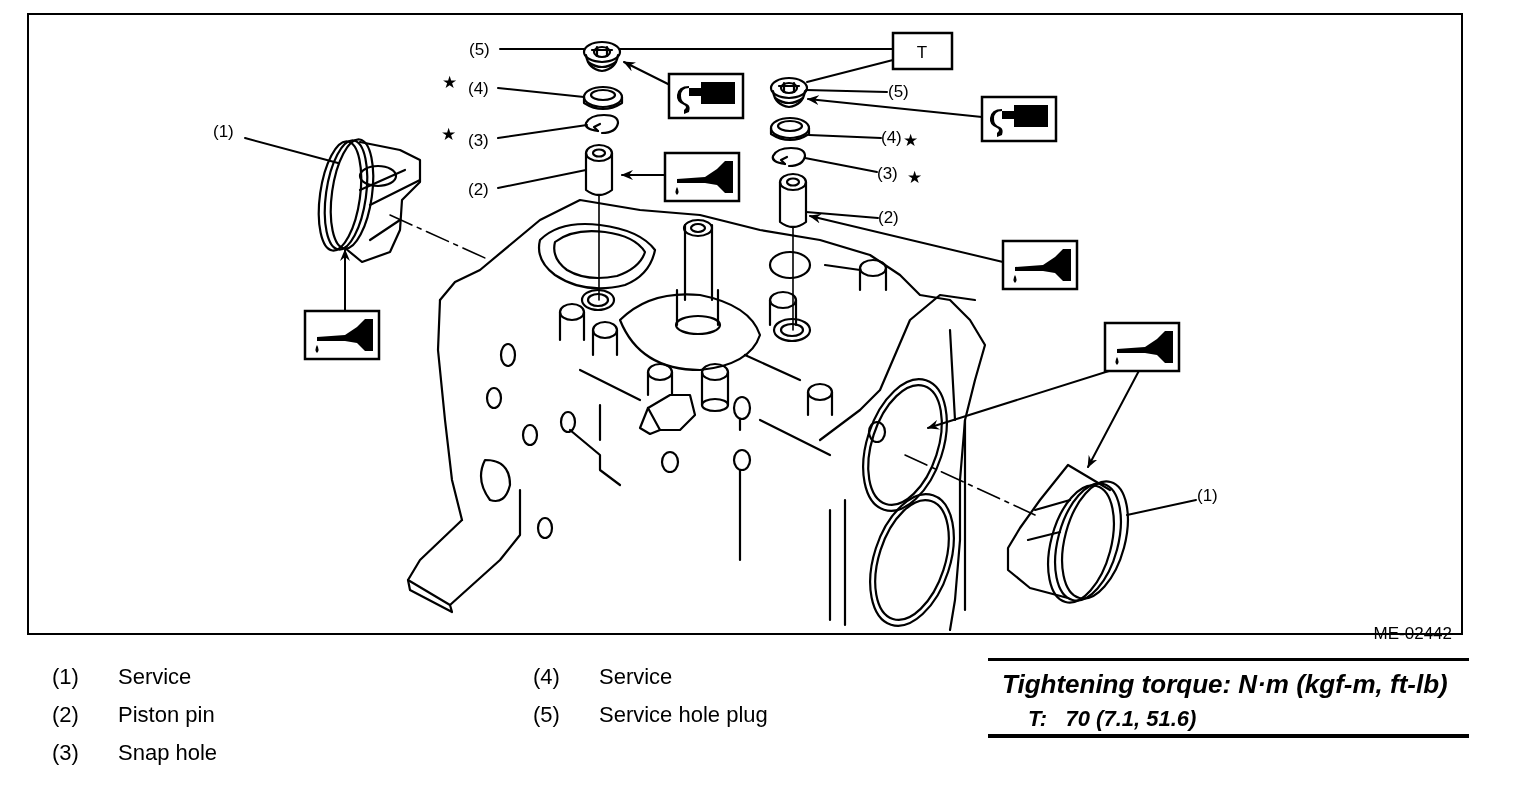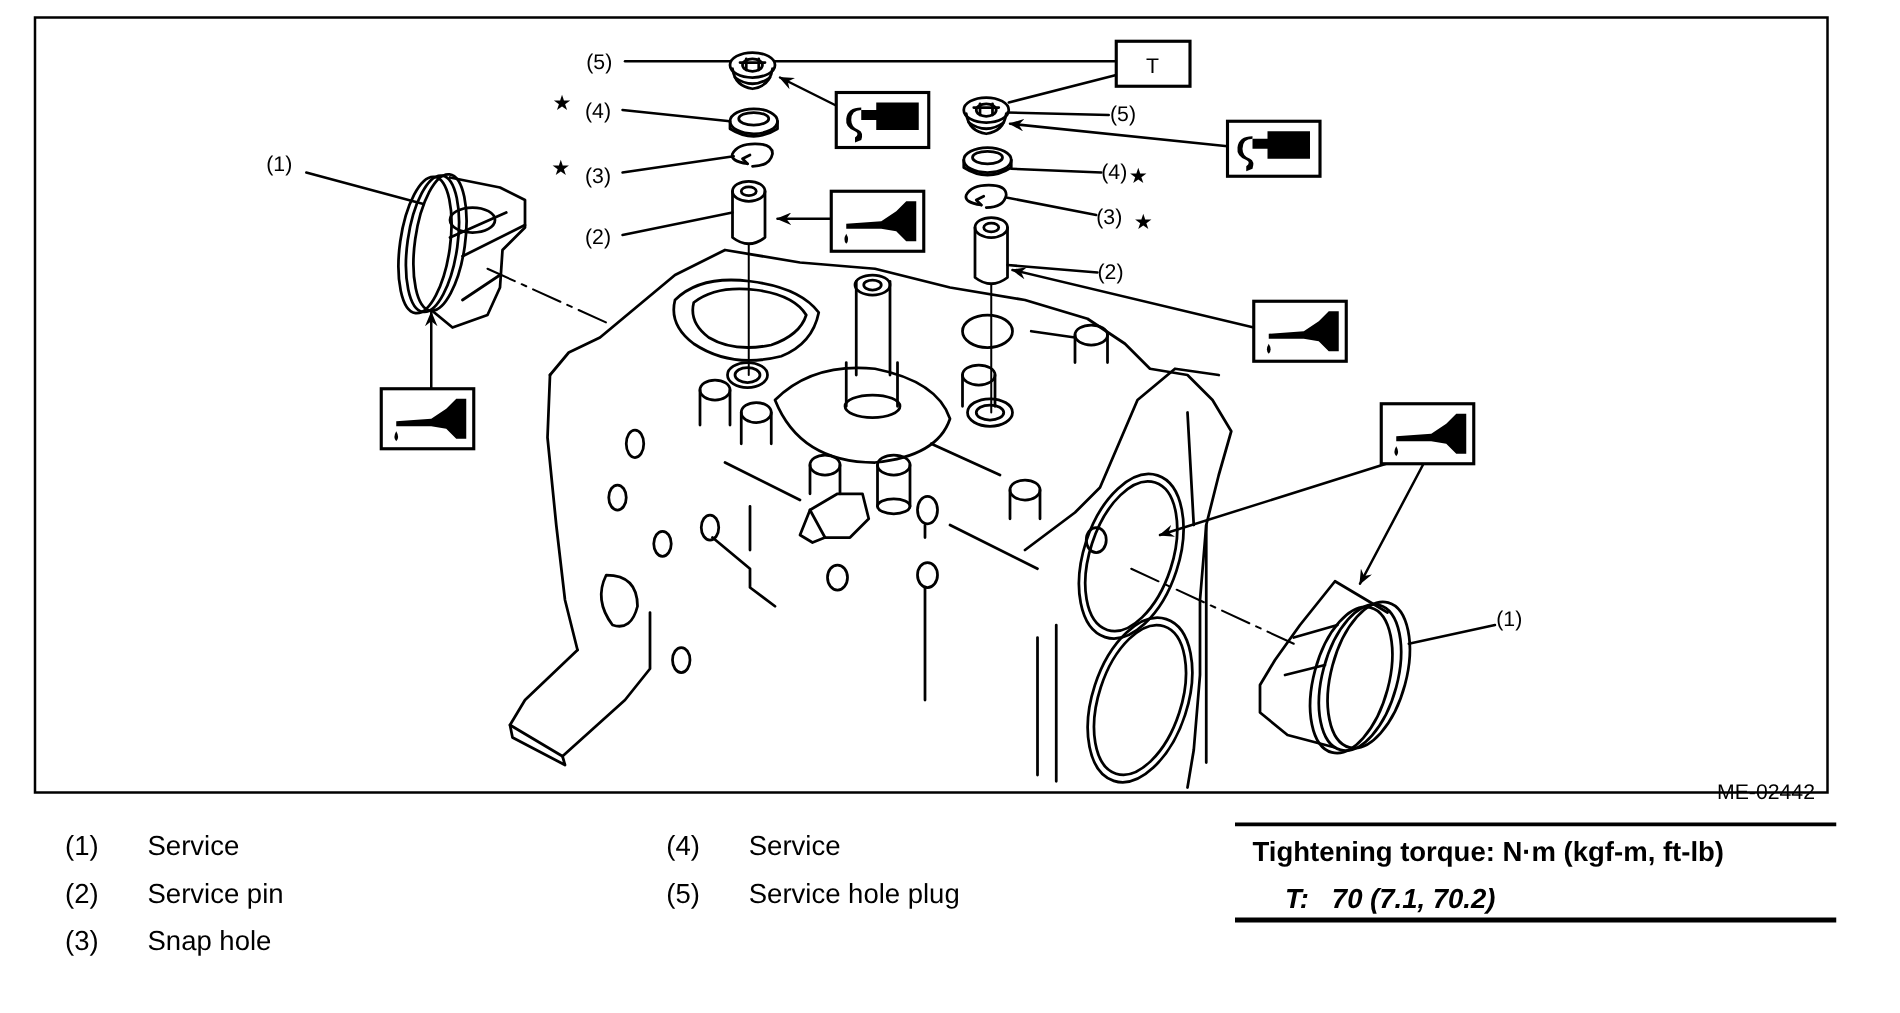--- a/index.html
+++ b/index.html
@@ -8,21 +8,21 @@
   .figure-frame { position: absolute; left: 27px; top: 13px; width: 1436px; height: 622px;
                   border: 2px solid #000; box-sizing: border-box; }
   .diagram-svg { position: absolute; left: 0; top: 0; width: 1520px; height: 640px; }
   .svg-label { font-family: "Liberation Sans", sans-serif; font-size: 17px; fill: #000; }
   .fig-id { position: absolute; right: 68px; top: 624px; font-size: 17px; }
   .legend-col { position: absolute; top: 664px; }
   .legend-item { display: flex; height: 38px; align-items: flex-start; font-size: 22px; }
   .legend-num { width: 66px; }
   .torque-box { position: absolute; left: 988px; top: 658px; width: 481px; height: 80px;
                 border-top: 3px solid #000; border-bottom: 4px solid #000; box-sizing: border-box; }
-  .torque-title { position: absolute; left: 14px; top: 8px; font-size: 22px; font-weight: bold; white-space: nowrap; }
+  .torque-title { position: absolute; left: 14px; top: 8px; font-size: 26px; font-weight: bold; font-style: italic; white-space: nowrap; }
   .torque-val { position: absolute; left: 40px; top: 45px; font-size: 22px; font-weight: bold; font-style: italic; white-space: pre; }
 </style>
 </head>
 <body>
 
 <div class="figure-frame"></div>
 
 <svg class="diagram-svg" viewBox="0 0 1520 640" xmlns="http://www.w3.org/2000/svg">
   <defs>
     <marker id="arr" markerWidth="12" markerHeight="10" refX="11" refY="5" orient="auto" markerUnits="userSpaceOnUse">
@@ -218,35 +218,35 @@
 
 <div class="fig-id">ME-02442</div>
 
 <div class="legend-col" style="left:52px;">
   <div class="legend-item">
     <span class="legend-num">(1)</span>
     <span>Service</span>
   </div>
   <div class="legend-item">
     <span class="legend-num">(2)</span>
-    <span>Service pin</span>
+    <span>Piston pin</span>
   </div>
   <div class="legend-item">
     <span class="legend-num">(3)</span>
     <span>Snap hole</span>
   </div>
 </div>
 
 <div class="legend-col" style="left:533px;">
   <div class="legend-item">
     <span class="legend-num">(4)</span>
     <span>Service</span>
   </div>
   <div class="legend-item">
     <span class="legend-num">(5)</span>
     <span>Service hole plug</span>
   </div>
 </div>
 
 <div class="torque-box">
   <div class="torque-title">Tightening torque: N·m (kgf-m, ft-lb)</div>
-  <div class="torque-val"><span>T:</span>   <span>70 (7.1, 70.2)</span></div>
+  <div class="torque-val"><span>T:</span>   <span>70 (7.1, 51.6)</span></div>
 </div>
 
 </body></html>

